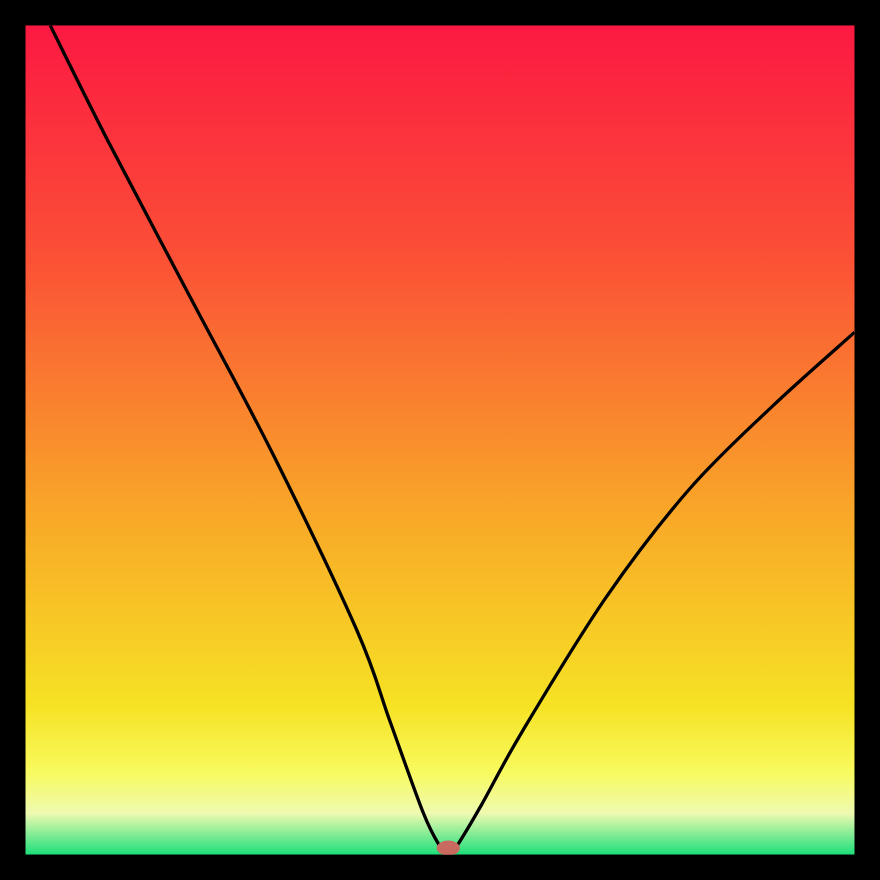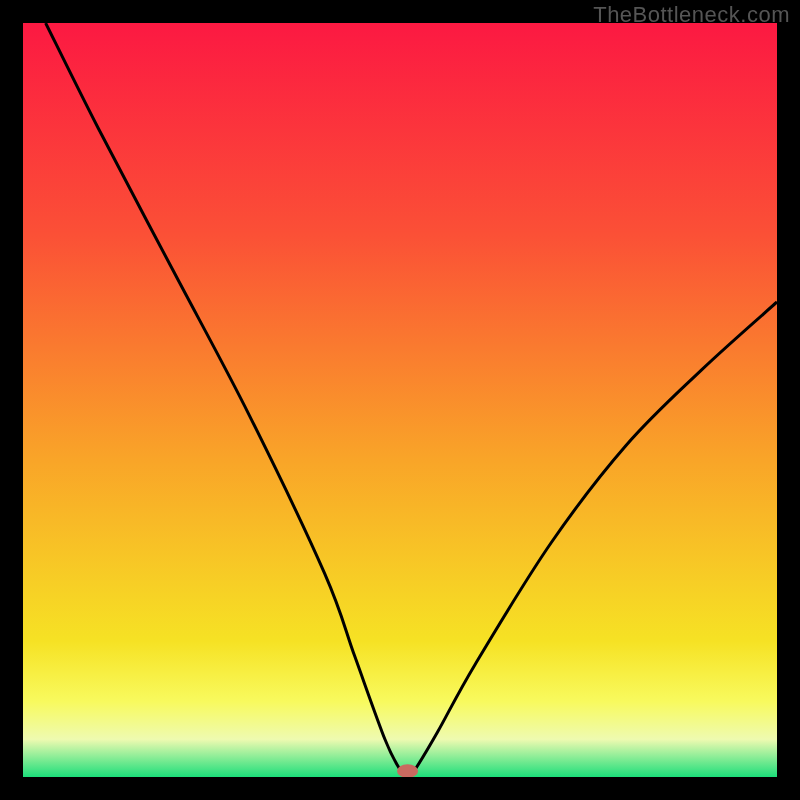--- a/index.html
+++ b/index.html
@@ -33,21 +33,20 @@
     width: 754px;   
     height: 754px;
     display: block;
   }
 </style>
 </head>
 <body>
 
 <div class="frame">
 
-  <div class="watermark">TheBottleneck.com</div>
 
   <svg class="plot" viewBox="0 0 100 100" preserveAspectRatio="none">
     <defs>
       <linearGradient id="bg-grad" x1="0" y1="0" x2="0" y2="1">
         <stop id="g0" offset="0%" stop-color="#fc1942"></stop>
         <stop id="g1" offset="28%" stop-color="#fb5036"></stop>
         <stop id="g2" offset="58%" stop-color="#f9a528"></stop>
         <stop id="g3" offset="82%" stop-color="#f6e224"></stop>
         <stop id="g4" offset="90%" stop-color="#f8fa5e"></stop>
         <stop id="g5" offset="95%" stop-color="#eefab0"></stop>

